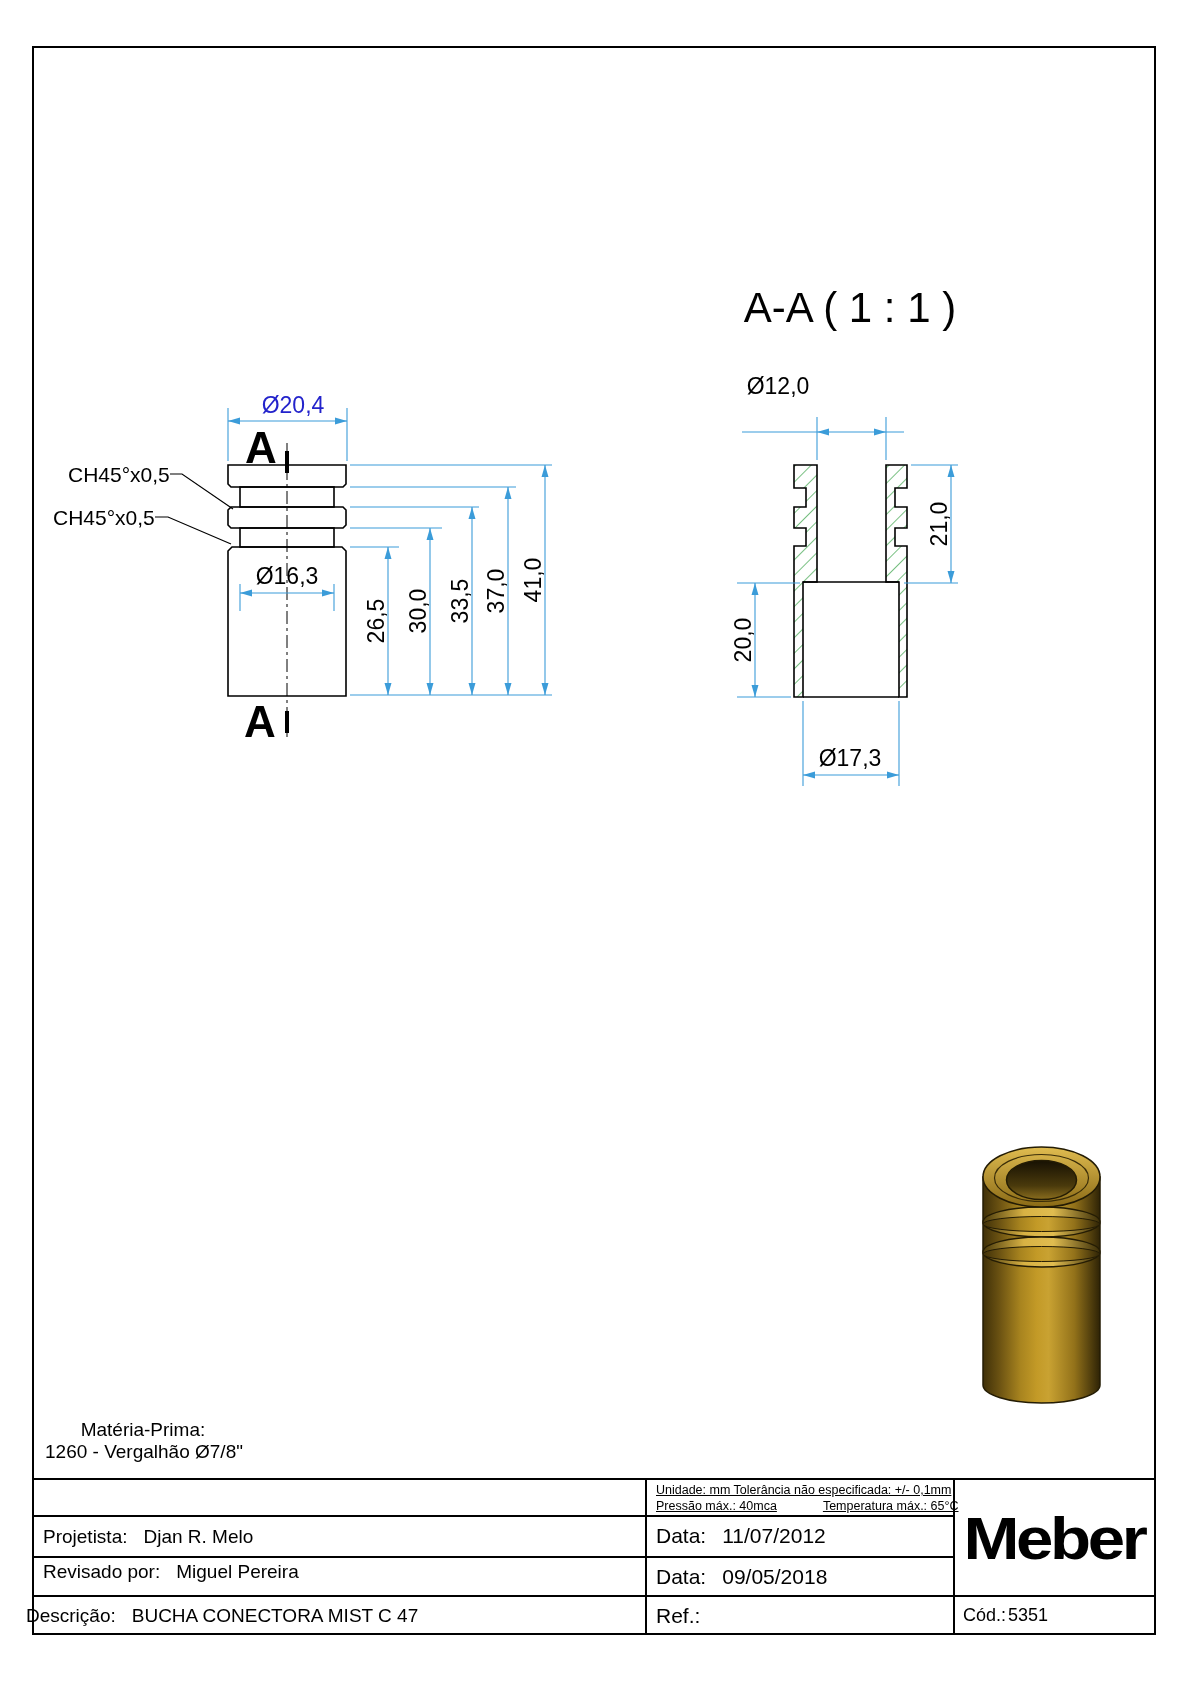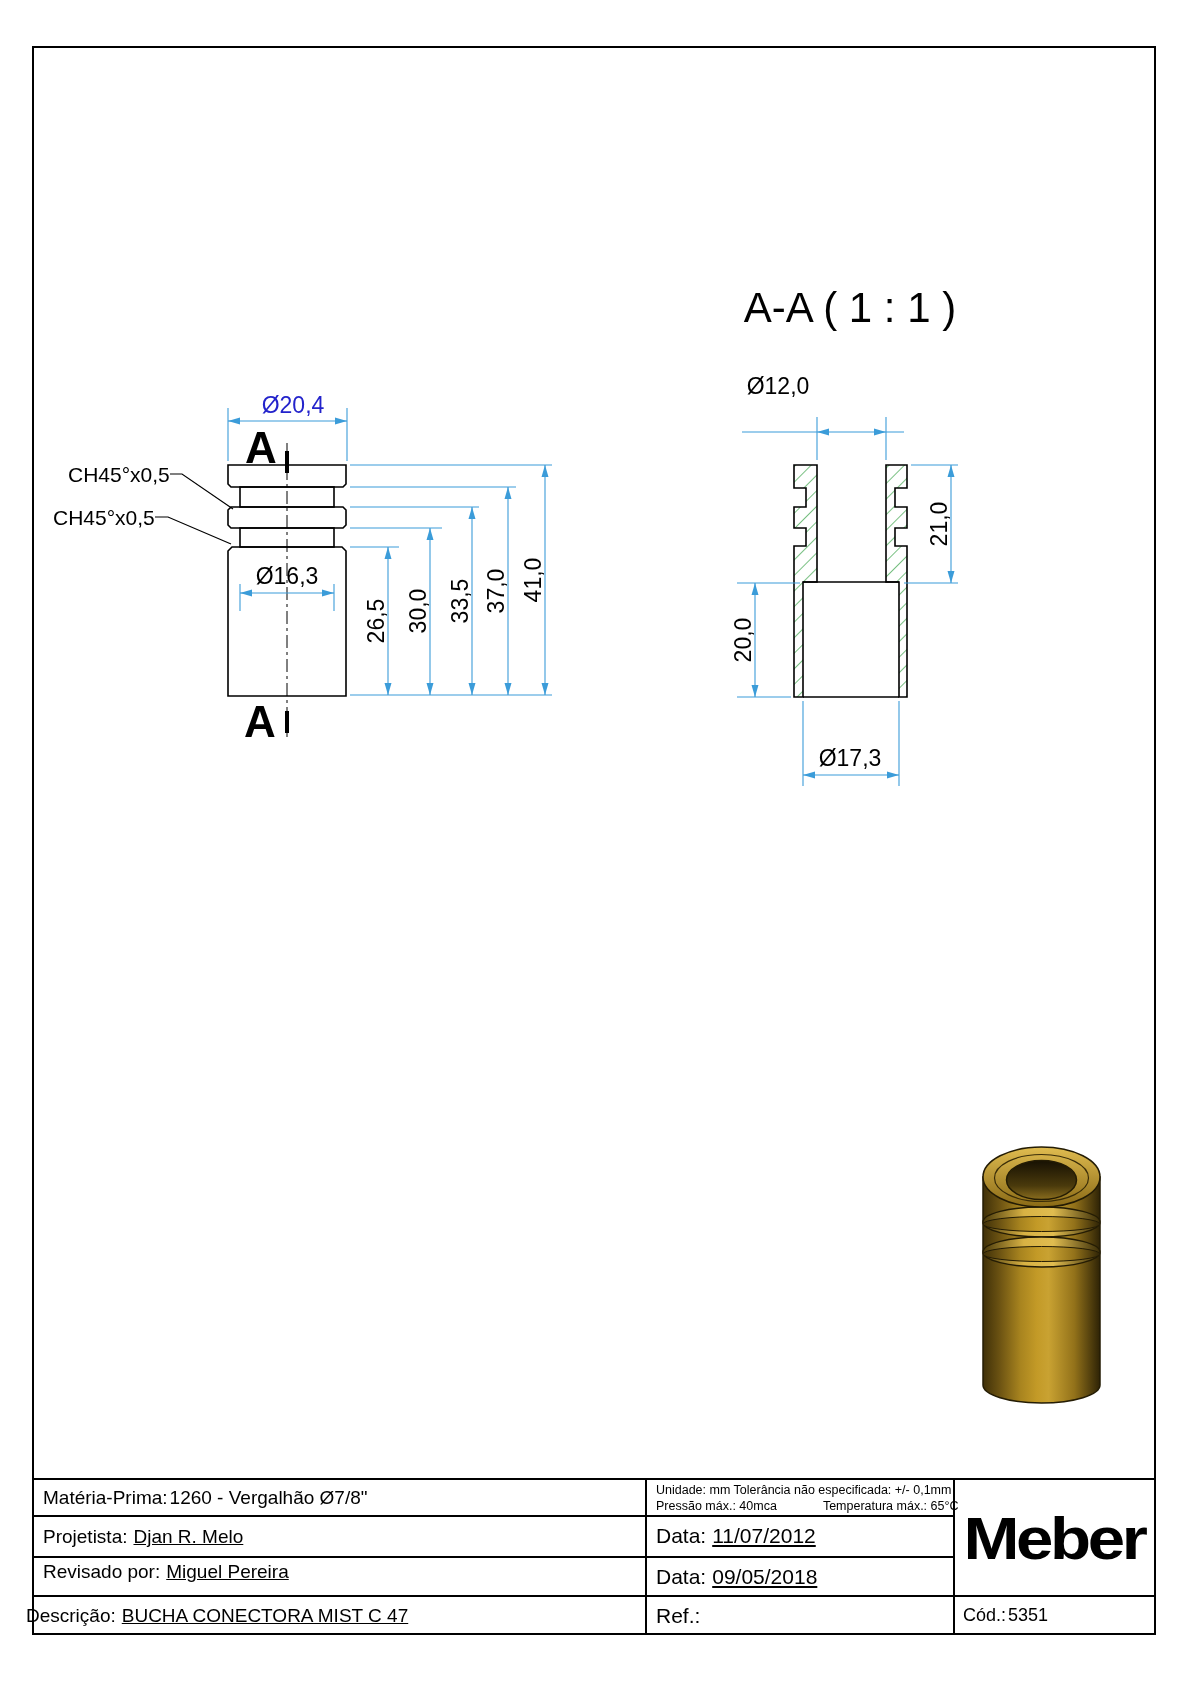--- a/index.html
+++ b/index.html
@@ -3,21 +3,21 @@
 <meta charset="utf-8">
 <style>
   html,body{margin:0;padding:0;background:#fff;}
   #page{position:relative;width:1190px;height:1684px;background:#fff;overflow:hidden;
         font-family:"Liberation Sans",sans-serif;color:#000;}
   #frame{position:absolute;left:32px;top:46px;width:1124px;height:1589px;
          border:2px solid #000;box-sizing:border-box;}
   .hline,.vline{position:absolute;background:#000;}
   .cell-text{position:absolute;white-space:nowrap;display:flex;align-items:center;}
   .lbl{flex:0 0 auto;}
-  .val{flex:0 0 auto;margin-left:6px;text-decoration:underline;}
+  .val{flex:0 0 auto;margin-left:16px;}
   .val-tight{flex:0 0 auto;margin-left:2px;}
   .big{font-size:21px;}
   .med{font-size:19px;}
   .small-notes{position:absolute;font-size:12.5px;line-height:16px;white-space:nowrap;}
   .notes-row{display:flex;align-items:flex-end;}
   .notes-gap{display:inline-block;width:46px;}
   #logo{position:absolute;left:953px;top:1486px;width:202px;height:104px;
         display:flex;align-items:center;justify-content:center;
         font-size:60px;font-weight:bold;letter-spacing:-3px;transform:scaleX(1.12);}
   svg text{font-family:"Liberation Sans",sans-serif;}
@@ -177,38 +177,38 @@
   </svg>
 
   <div>
     <div class="hline" style="left:33px;top:1478px;width:1122px;height:2px;"></div>
     <div class="hline" style="left:33px;top:1515px;width:920px;height:2px;"></div>
     <div class="hline" style="left:33px;top:1556px;width:920px;height:2px;"></div>
     <div class="hline" style="left:33px;top:1595px;width:1122px;height:2px;"></div>
     <div class="vline" style="left:645px;top:1478px;width:2px;height:156px;"></div>
     <div class="vline" style="left:953px;top:1478px;width:2px;height:156px;"></div>
 
-    <div class="cell-text med" style="left:43px;top:1482px;height:31px;">
+    <div class="cell-text med" style="left:43px;top:1419px;height:31px;flex-direction:column;">
       <span class="lbl">Matéria-Prima:</span>
       <span class="val-tight">1260 - Vergalhão Ø7/8"</span>
     </div>
     <div class="cell-text med" style="left:43px;top:1520px;height:33px;justify-content:flex-end;">
       <span class="lbl">Projetista:</span>
       <span class="val">Djan R. Melo</span>
     </div>
     <div class="cell-text med" style="left:43px;top:1555px;height:33px;">
       <span class="lbl">Revisado por:</span>
       <span class="val">Miguel Pereira</span>
     </div>
     <div class="cell-text med" style="left:26px;top:1599px;height:33px;">
       <span class="lbl">Descrição:</span>
       <span class="val">BUCHA CONECTORA MIST C 47</span>
     </div>
 
-    <div class="small-notes" style="left:656px;top:1482px;">
+    <div class="small-notes" style="left:656px;top:1482px;text-decoration:underline;">
       <div>Unidade: mm Tolerância não especificada: +/- 0,1mm</div>
       <div class="notes-row">
         <span>Pressão máx.: 40mca</span>
         <span class="notes-gap"></span>
         <span>Temperatura máx.: 65°C</span>
       </div>
     </div>
     <div class="cell-text big" style="left:656px;top:1519px;height:34px;">
       <span class="lbl">Data:</span>
       <span class="val">11/07/2012</span>

